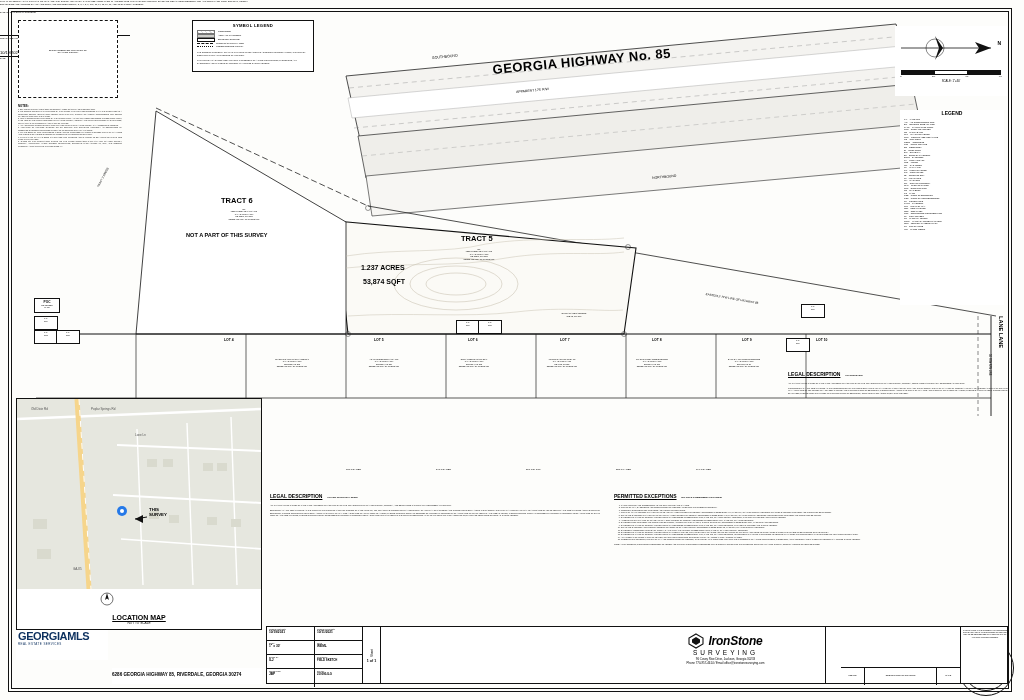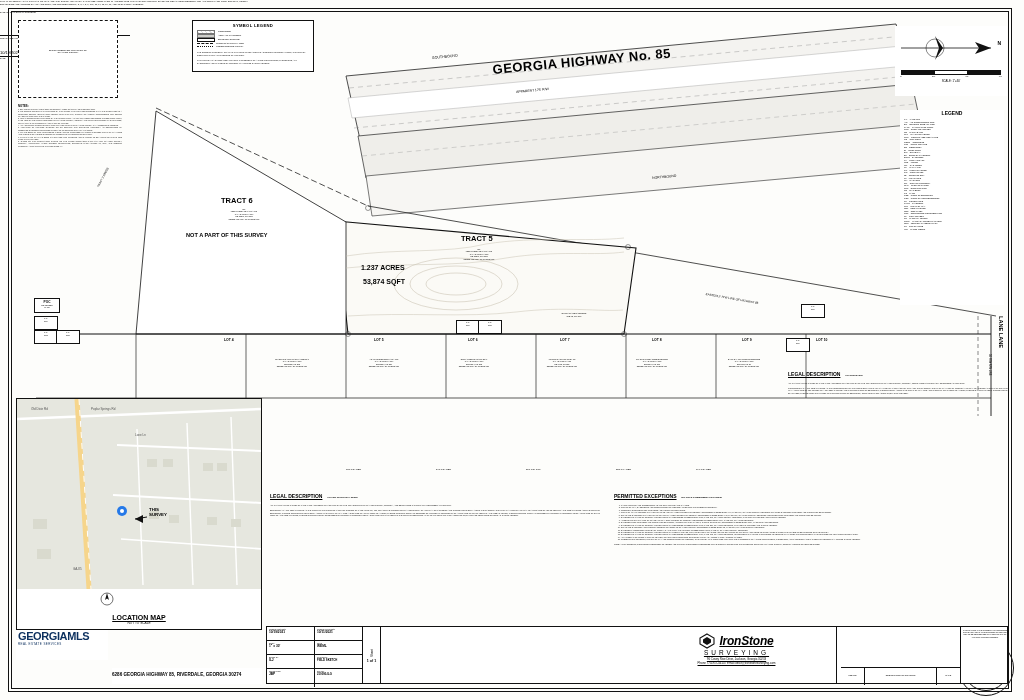--- a/index.html
+++ b/index.html
@@ -537,21 +537,21 @@
         </div>
       </div>
     </div>
 
     <div class="tb-cell" style="left:96px;width:18px;">
       <div style="transform:rotate(-90deg);transform-origin:center;margin-top:24px;font-size:3px;text-align:center;">Sheet</div>
       <div style="font-size:3.6px;font-weight:bold;text-align:center;margin-top:4px;">1 of 1</div>
     </div>
 
 
-    <div class="tb-cell" style="left:370px;width:200px;padding-top:6px;text-align:center;text-decoration:underline;">
+    <div class="tb-cell" style="left:359px;width:200px;padding-top:6px;text-align:center;">
       <div style="display:flex;align-items:center;justify-content:center;gap:4px;">
         <svg width="16" height="16" viewBox="0 0 16 16">
           <polygon points="8,1 15,5 15,11 8,15 1,11 1,5" fill="none" stroke="#111" stroke-width="1.1"></polygon>
           <polygon points="8,4 12,6.5 12,9.5 8,12 4,9.5 4,6.5" fill="#111"></polygon>
         </svg>
         <span class="ironstone-name">IronStone</span>
       </div>
       <div class="ironstone-sub">SURVEYING</div>
       <div class="ironstone-addr" style="white-space:pre-line;margin-top:2px;">96 Covey Rise Drive, Jackson, Georgia 30233
 Phone 770-957-4614 / Email office@ironstonesurveying.com</div>

